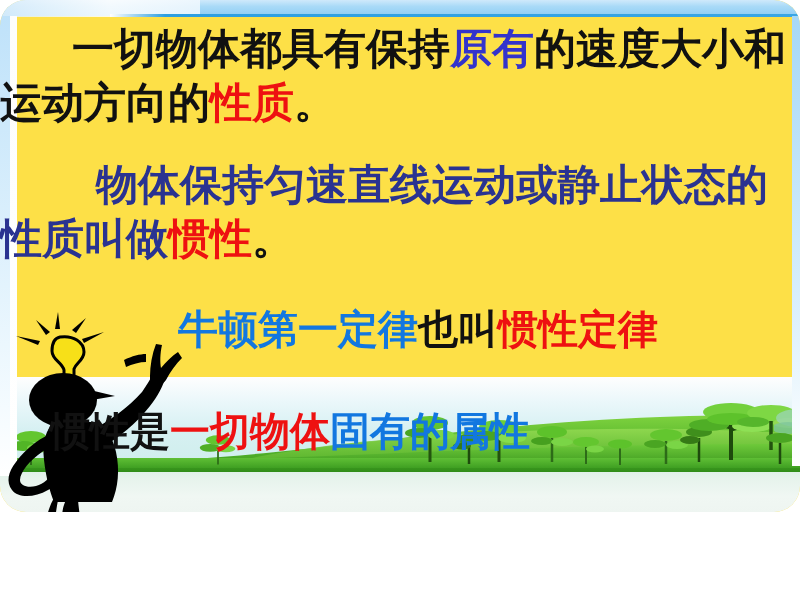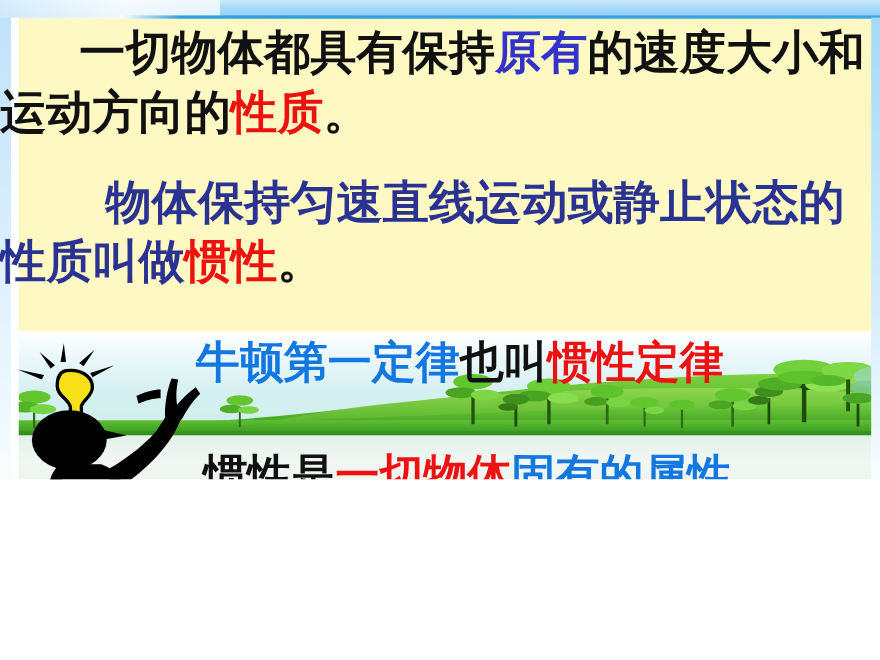--- a/index.html
+++ b/index.html
@@ -3,24 +3,25 @@
 <meta charset="utf-8">
 <style>
   html, body {
     margin: 0;
     padding: 0;
     background: #ffffff;
   }
   #slide {
     position: relative;
     width: 800px;
-    height: 436px;
+    height: 512px;
     overflow: hidden;
-    background: #fef9c3;
+    background: #fde047;
     font-family: "Liberation Serif", "DejaVu Serif", serif;
+    border-radius: 26px;
   }
 
   
   .frame-top {
     position: absolute;
     left: 0; top: 0;
     width: 800px; height: 16px;
     background: linear-gradient(to bottom, #cfe9fb 0%, #a9daf7 40%, #8ecdf5 100%);
   }
   .frame-top-line {
@@ -137,21 +138,21 @@
     text-align: center;
     font-size: 40px;
     line-height: 48px;
     color: #111111;
     padding-left: 36px;
     box-sizing: border-box;
   }
   .p4 {
     left: 0px; top: 408px;
     width: 800px;
-    text-align: center;
+    text-align: left;
     font-size: 40px;
     line-height: 48px;
     color: #111111;
     padding-left: 50px;
     box-sizing: border-box;
   }
   .c-black  { color: #111111; }
   .c-red    { color: #ee1111; }
   .c-blue   { color: #3333cc; }
   .c-azure  { color: #1277e0; }

